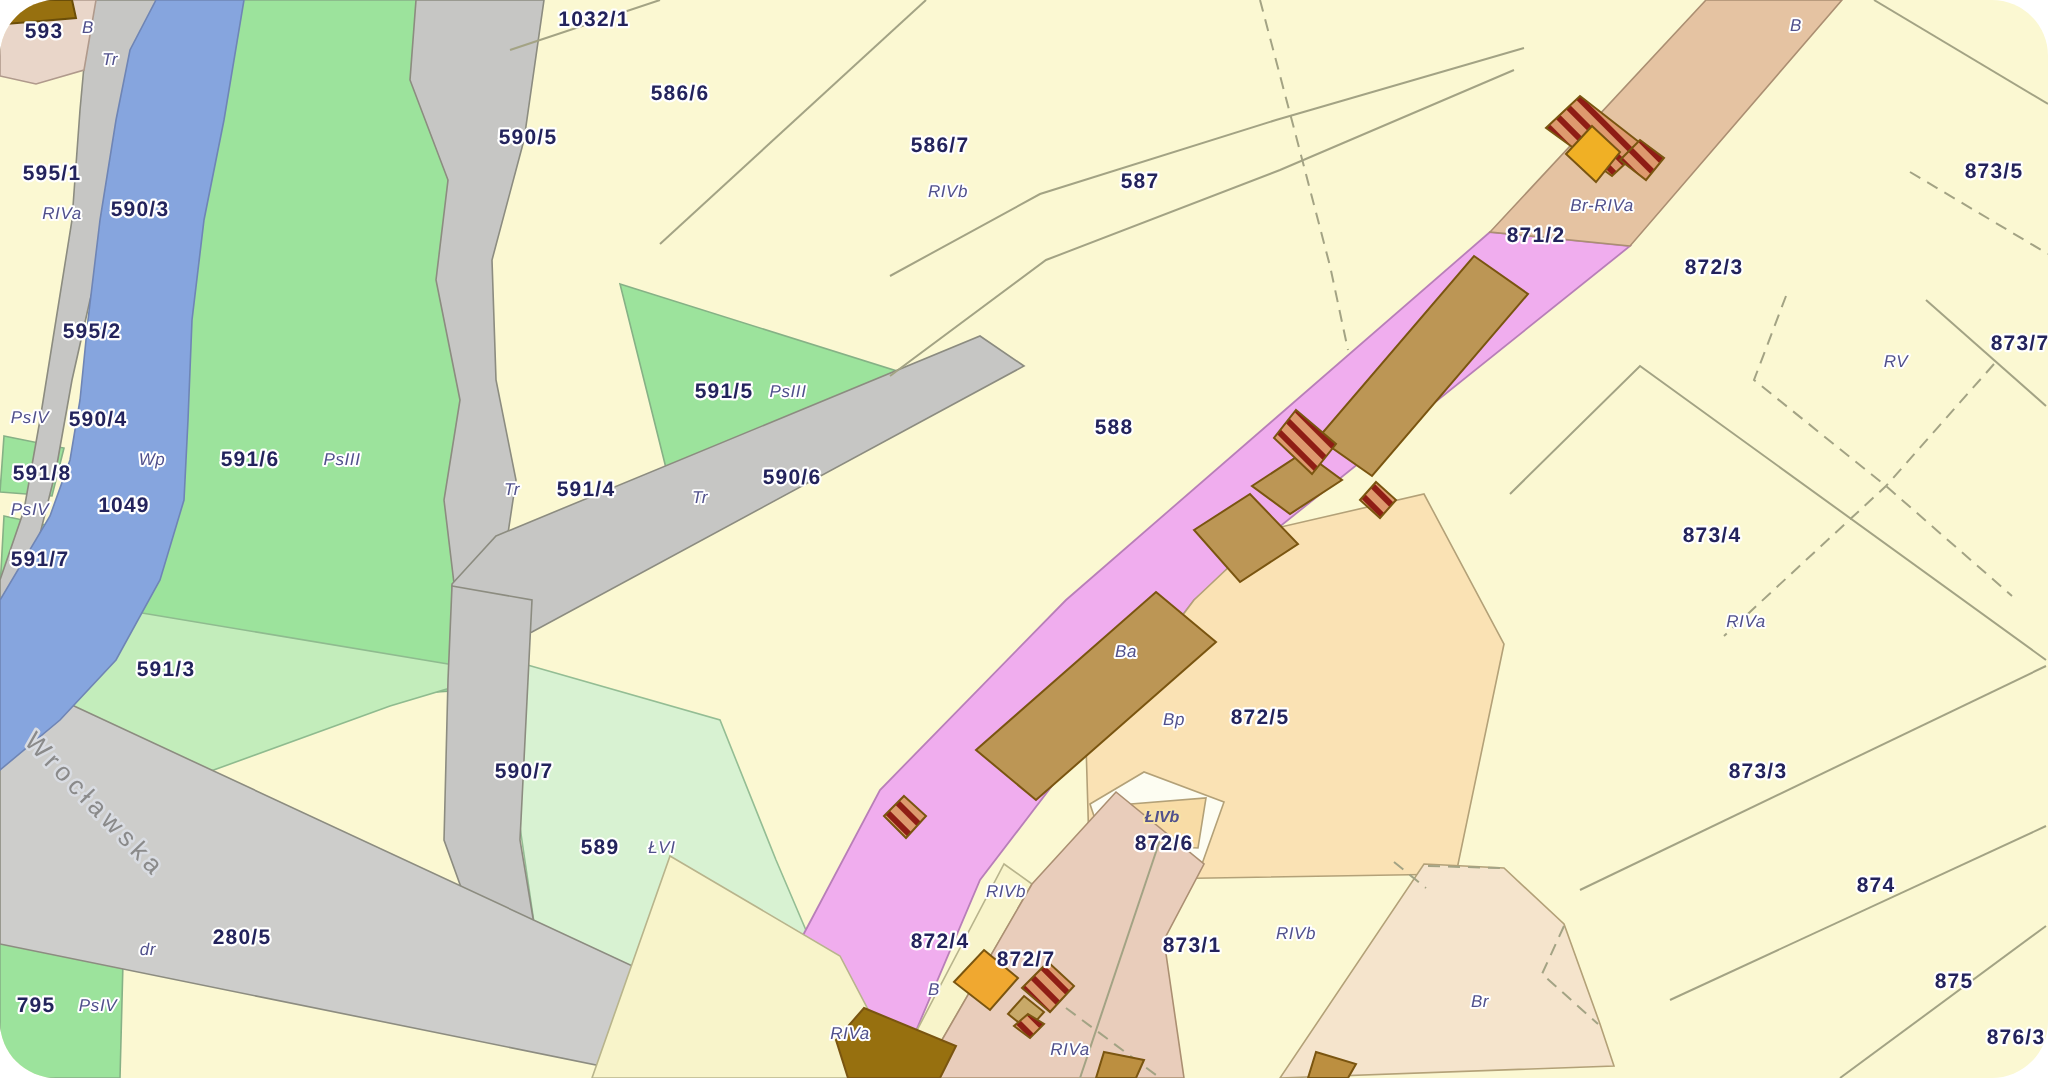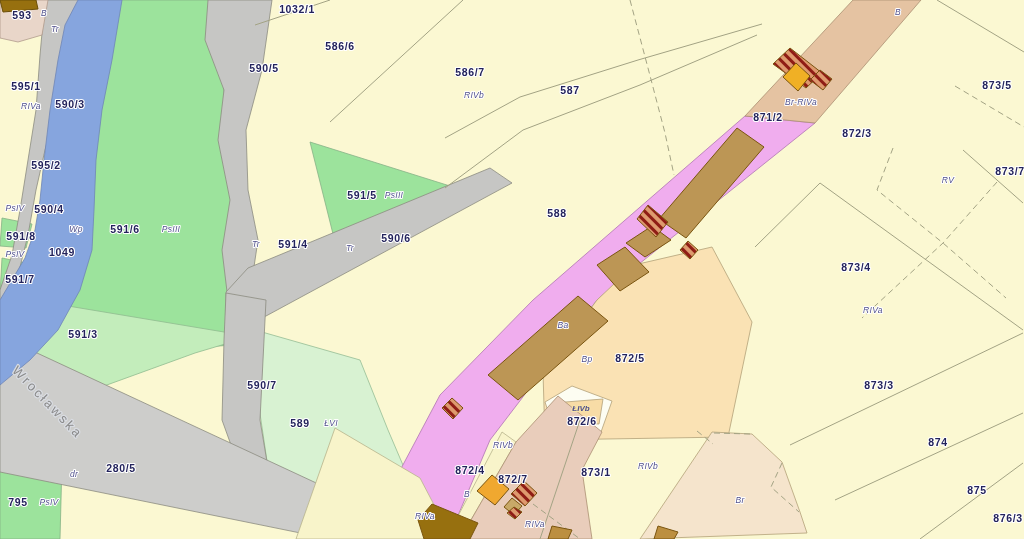--- a/index.html
+++ b/index.html
@@ -1,16 +1,16 @@
 <!DOCTYPE html>
 <html><head>
 <meta charset="utf-8">
 <style>
   html,body{margin:0;padding:0;background:#ffffff;}
-  .map-wrap{width:1024px;height:539px;overflow:hidden;position:relative;}
+  .map-wrap{width:1024px;height:539px;overflow:hidden;position:relative;border-radius:28px;}
   svg{display:block;}
   text{font-family:"Liberation Sans","DejaVu Sans",sans-serif;}
   .lbl-parcel{font-size:10.5px;font-weight:bold;fill:#23235c;letter-spacing:0.6px;
               paint-order:stroke;stroke:#ffffff;stroke-width:2.2px;stroke-linejoin:round;}
   .lbl-landuse{font-size:8.5px;font-style:italic;fill:#50508c;letter-spacing:0.3px;
               paint-order:stroke;stroke:#ffffff;stroke-width:2px;stroke-linejoin:round;}
   .lbl-landuse-sm{font-size:8px;font-style:italic;fill:#50508c;
               paint-order:stroke;stroke:#f7e3a8;stroke-width:2px;stroke-linejoin:round;font-weight:bold;}
   .lbl-street{font-size:13px;fill:#8a8a8a;letter-spacing:2.5px;
               paint-order:stroke;stroke:#d9dce2;stroke-width:2.5px;stroke-linejoin:round;}

